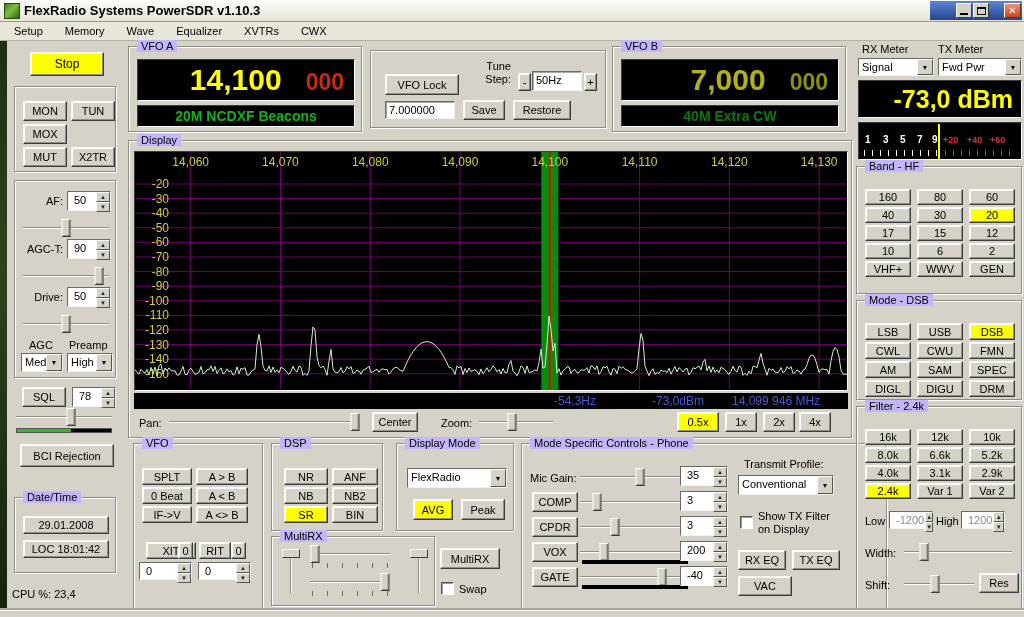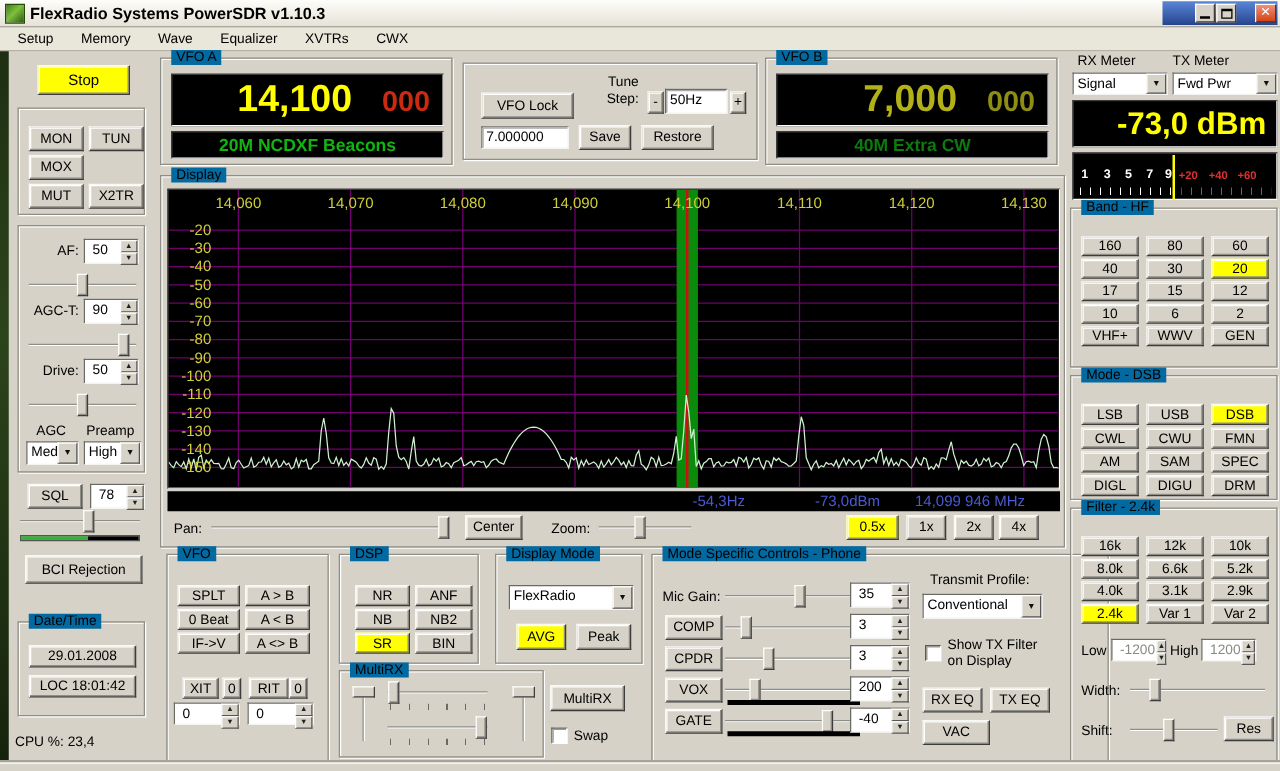--- a/index.html
+++ b/index.html
@@ -5,21 +5,21 @@
   * { margin:0; padding:0; box-sizing:border-box; }
   html,body { width:1024px; height:617px; background:#1c2b12; font-family:"Liberation Sans","DejaVu Sans",sans-serif; font-size:11px; color:#000; overflow:hidden; }
   #win { position:absolute; left:0; top:0; width:1024px; height:617px; background:#d6d2c8; }
   .lb { position:absolute; font-size:11px; white-space:nowrap; }
   
   .btn { position:absolute; display:flex; align-items:center; justify-content:center; font-size:11px; background:#d6d2c8;
          border:1px solid; border-color:#f8f8f4 #3c3c3c #3c3c3c #f8f8f4; box-shadow:inset -1px -1px 0 #8e8e86, inset 1px 1px 0 #fff; white-space:nowrap; cursor:default; }
   .btn.on { background:#ffff00; }
   
   .grp { position:absolute; border:1px solid #8e8e86; box-shadow:inset 1px 1px 0 #fff, 1px 1px 0 #fff; }
-  .gl { position:absolute; top:-7px; left:8px; background:#0369a1; padding:0 4px; font-weight:normal; font-size:11px; white-space:nowrap; }
+  .gl { position:absolute; top:-7px; left:8px; background:#c4b5fd; padding:0 4px; font-weight:normal; font-size:11px; white-space:nowrap; }
   
   .fld { position:absolute; background:#fff; border:1px solid; border-color:#6a6a64 #f4f4f0 #f4f4f0 #6a6a64; box-shadow:inset 1px 1px 0 #aaa; font-size:11px; padding:2px 0 0 3px; }
   
   .spin { position:absolute; background:#fff; border:1px solid; border-color:#6a6a64 #f4f4f0 #f4f4f0 #6a6a64; display:flex; }
   .spin .sv { flex:1; padding:2px 1px 0 6px; font-size:11px; }
   .spin.gray .sv { color:#8a8a82; }
   .sarr { width:14px; display:flex; flex-direction:column; }
   .sarr i { flex:1; font-style:normal; font-size:6px; line-height:8px; text-align:center; background:#d6d2c8; border:1px solid; border-color:#fff #555 #555 #fff; color:#222; }
   
   .dd { position:absolute; background:#fff; border:1px solid; border-color:#6a6a64 #f4f4f0 #f4f4f0 #6a6a64; display:flex; align-items:stretch; }
@@ -286,21 +286,21 @@
   </div>
 
   <div class="grp" style="left:133px;top:443px;width:130px;height:167px">
     <b class="gl">VFO</b>
     <div class="btn" style="left:8px;top:24px;width:50px;height:17px">SPLT</div>
     <div class="btn" style="left:62px;top:24px;width:52px;height:17px">A &gt; B</div>
     <div class="btn" style="left:8px;top:43px;width:50px;height:17px">0 Beat</div>
     <div class="btn" style="left:62px;top:43px;width:52px;height:17px">A &lt; B</div>
     <div class="btn" style="left:8px;top:62px;width:50px;height:17px">IF-&gt;V</div>
     <div class="btn" style="left:62px;top:62px;width:52px;height:17px">A &lt;&gt; B</div>
-    <div class="btn" style="left:12px;top:98px;width:29px;height:17px">XIT</div>
+    <div class="btn" style="left:12px;top:98px;width:50px;height:17px">XIT</div>
     <div class="btn" style="left:44px;top:98px;width:15px;height:17px">0</div>
     <div class="btn" style="left:65px;top:98px;width:32px;height:17px">RIT</div>
     <div class="btn" style="left:97px;top:98px;width:15px;height:17px">0</div>
     <div class="spin" style="left:5px;top:118px;width:53px;height:18px">
         <span class="sv">0</span>
         <span class="sarr">
           <i>▲</i>
           <i>▼</i>
         </span>
       </div>

